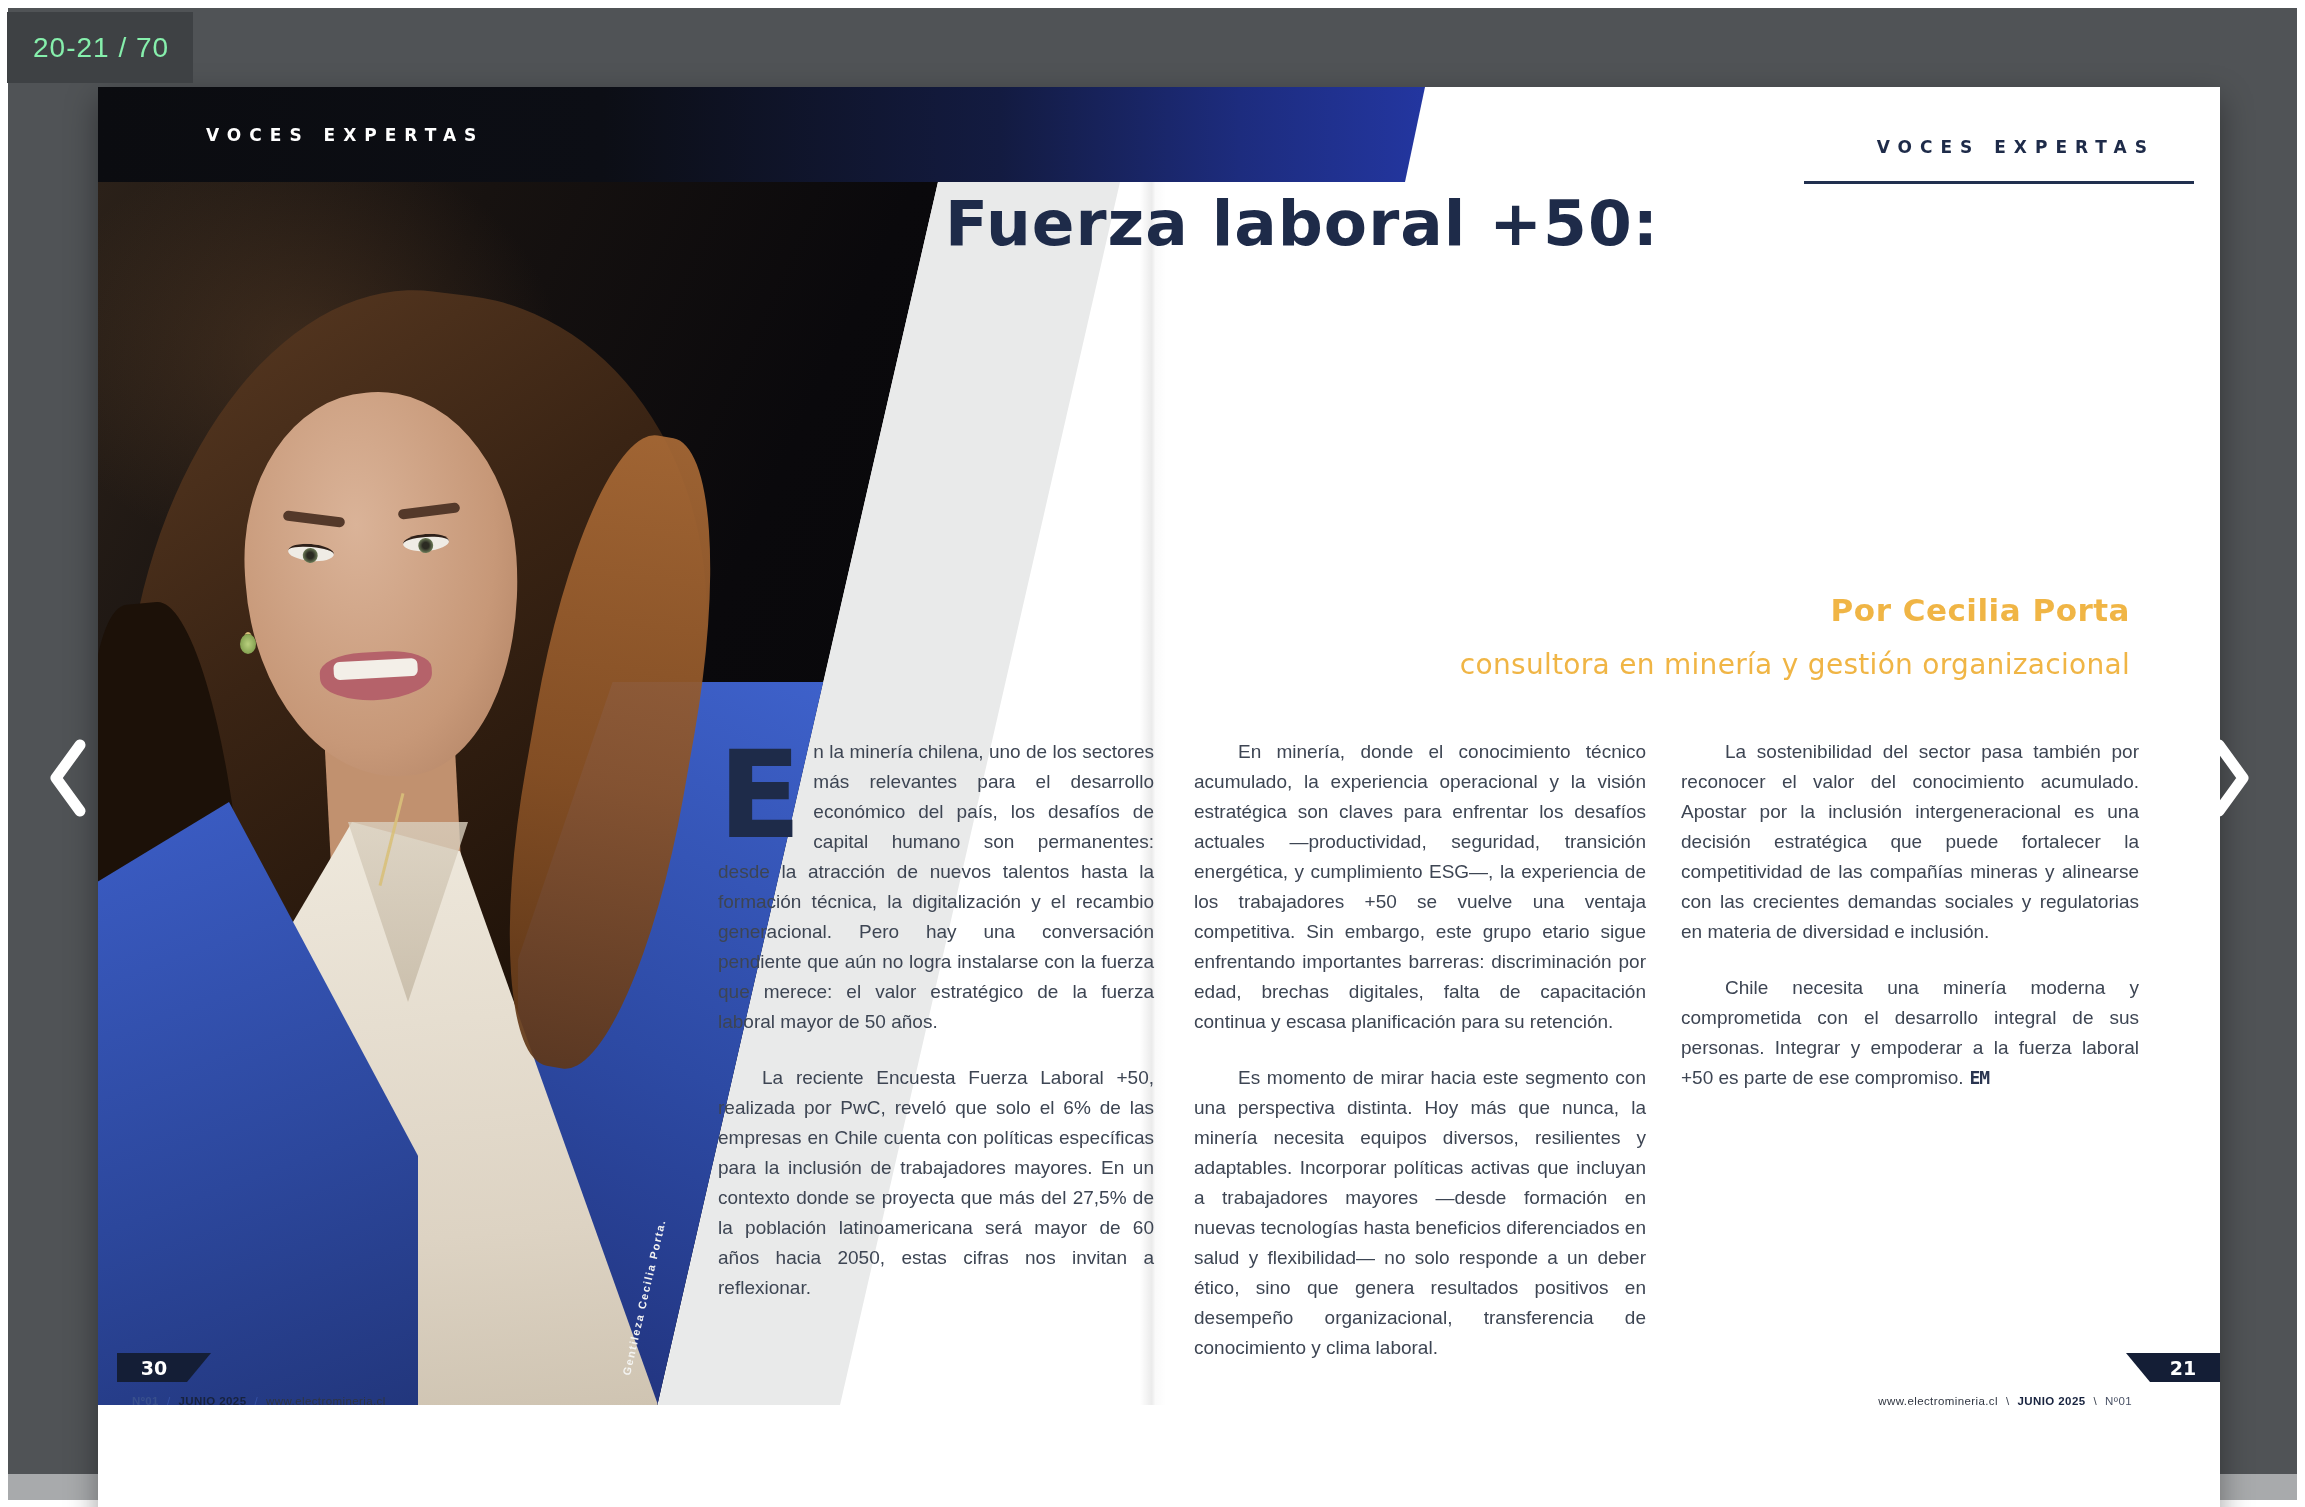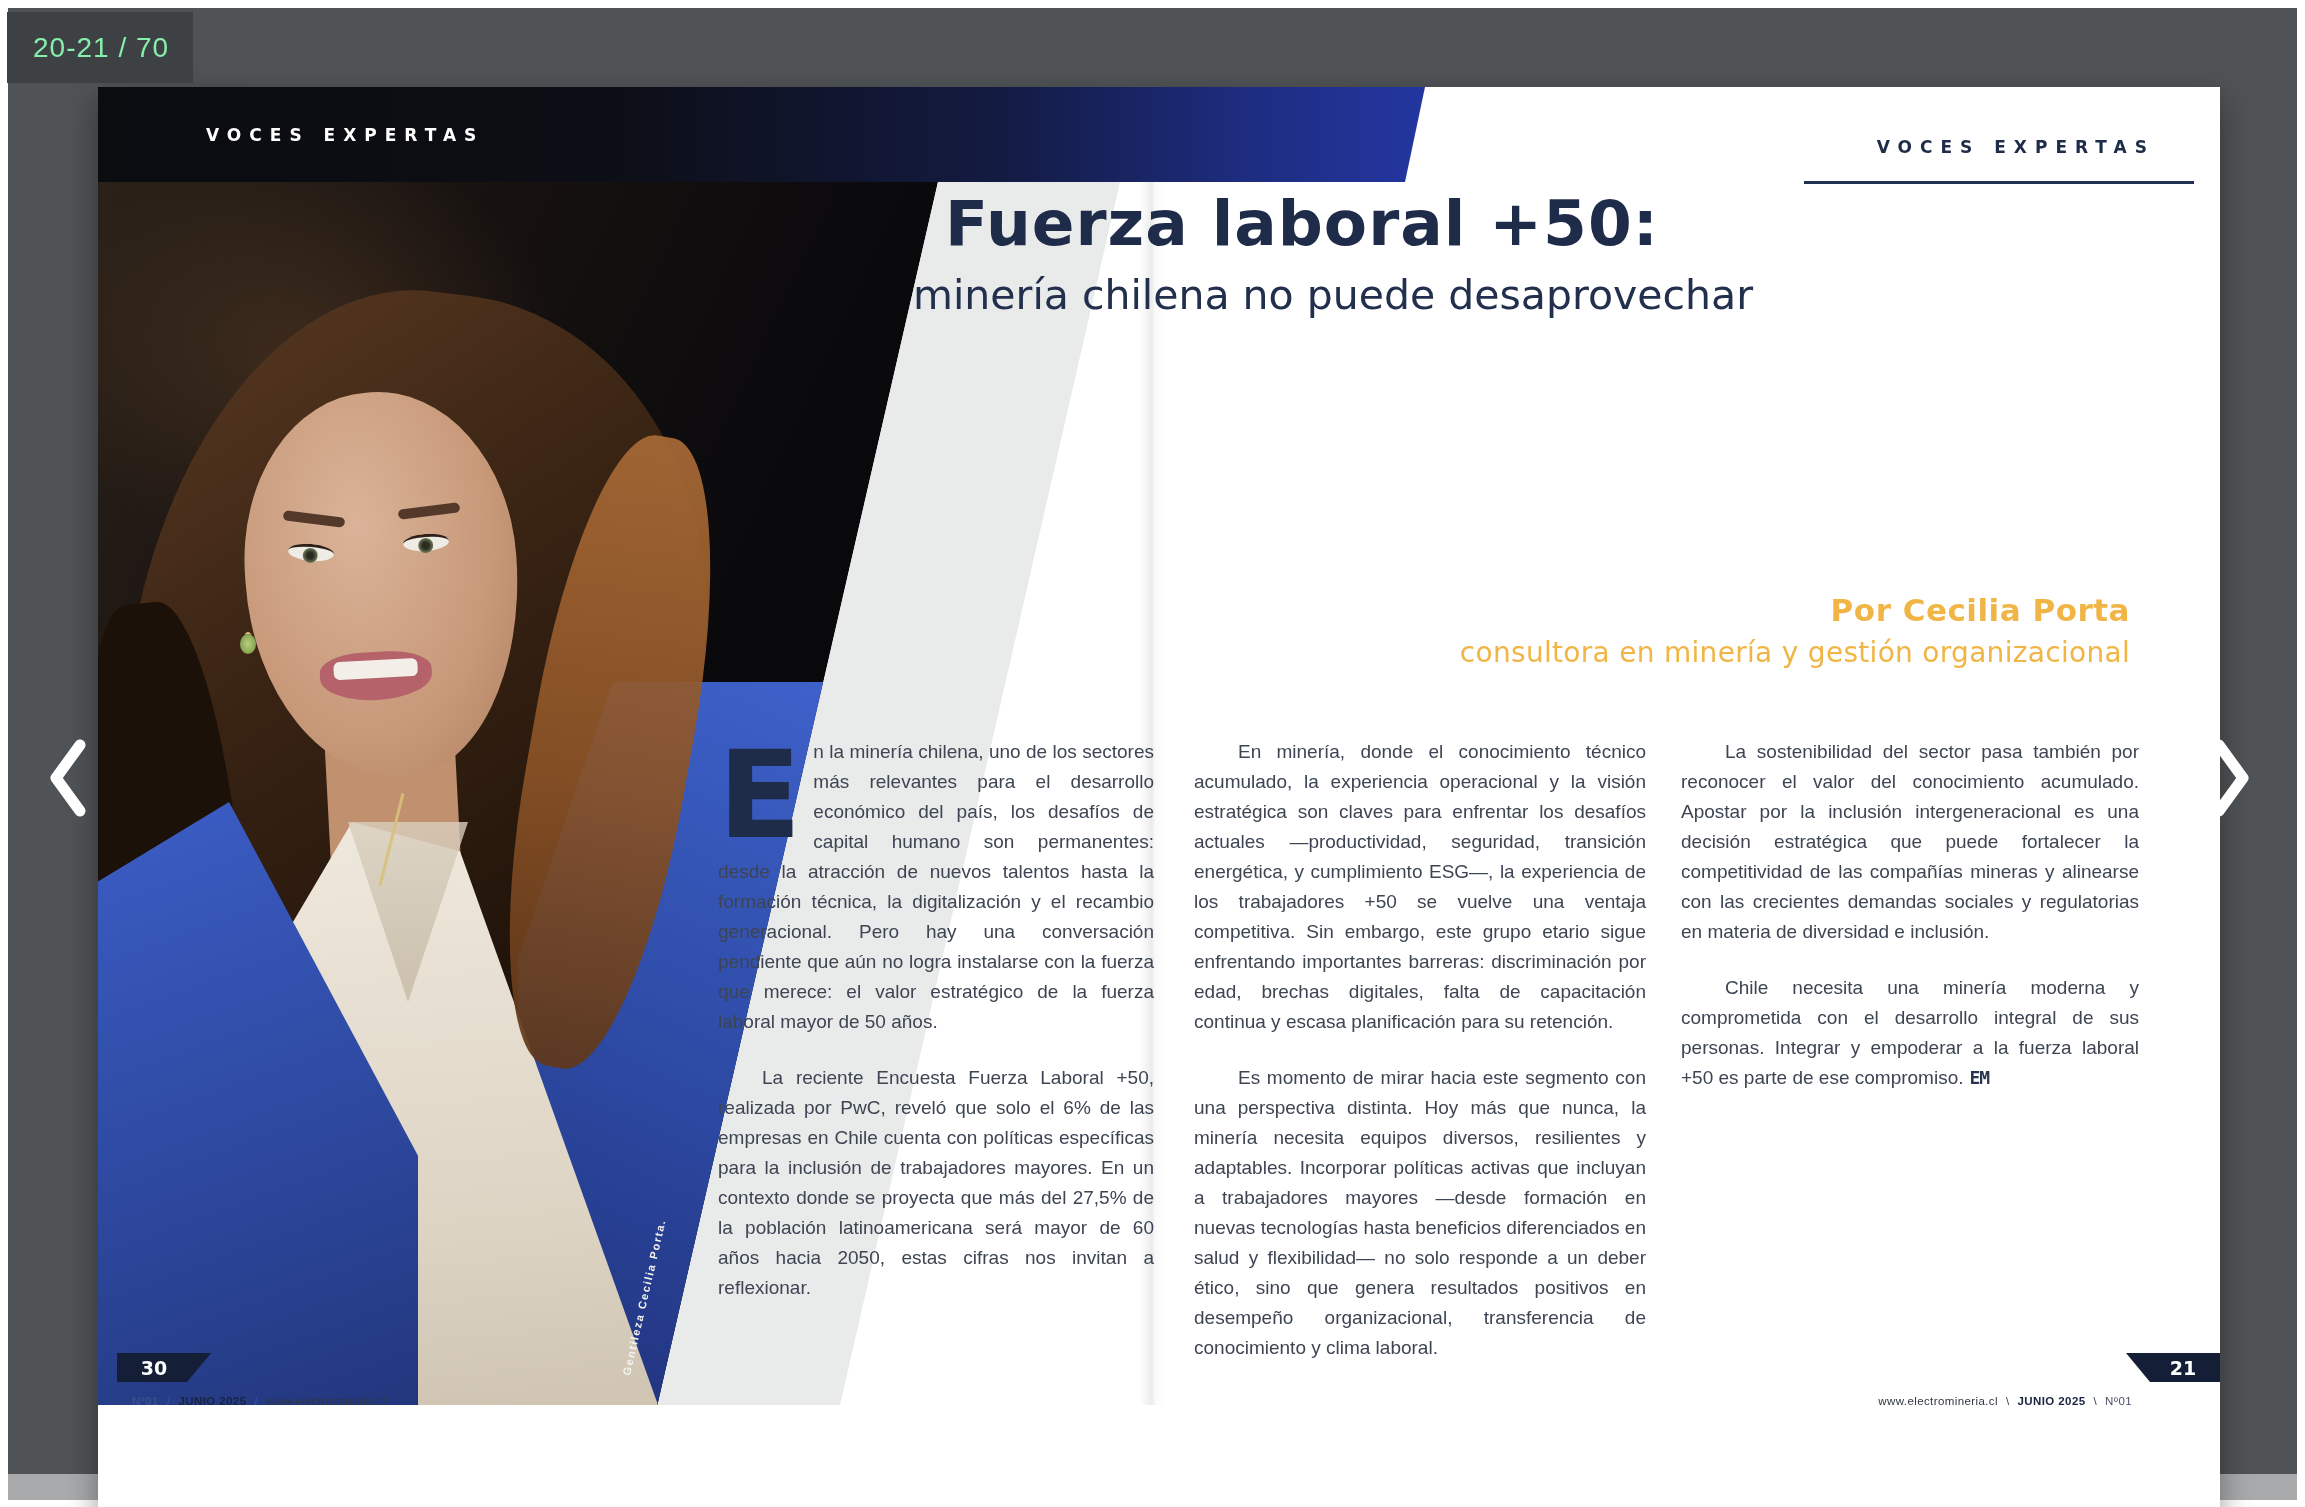--- a/index.html
+++ b/index.html
@@ -88,21 +88,21 @@
   .fold{position:absolute;left:1042px;top:95px;width:26px;height:1223px;
     background:linear-gradient(90deg,rgba(0,0,0,0) 0%,rgba(0,0,0,.08) 45%,rgba(0,0,0,.02) 60%,rgba(0,0,0,0) 100%);}
 
   
   .title{position:absolute;left:847px;top:100px;color:var(--navy);font-size:63px;font-weight:800;
     font-family:"DejaVu Sans",sans-serif;letter-spacing:1px;white-space:nowrap;z-index:5;}
   .subtitle{position:absolute;left:815px;top:180px;color:#22304e;font-size:41px;font-weight:400;
     font-family:"DejaVu Sans",sans-serif;line-height:56px;white-space:nowrap;z-index:5;}
   .byline{position:absolute;right:90px;top:505px;text-align:right;font-family:"DejaVu Sans",sans-serif;z-index:5;}
   .byline .author{color:var(--accent-gold);font-size:31px;font-weight:800;letter-spacing:.5px;}
-  .byline .role{color:var(--accent-gold);font-size:28px;font-weight:400;margin-top:8px;letter-spacing:.3px;}
+  .byline .role{color:var(--accent-gold);font-size:28px;font-weight:400;margin-top:20px;letter-spacing:.3px;}
 
   
   .col{position:absolute;top:650px;color:#3d4553;font-size:19px;line-height:30px;text-align:justify;z-index:5;}
   .col p{margin-bottom:26px;}
   .col p.indent{text-indent:44px;}
   .col1{left:620px;width:436px;}
   .col2{left:1096px;width:452px;}
   .col3{left:1583px;width:458px;}
   .dropcap{float:left;font-size:122px;line-height:100px;font-weight:700;color:var(--navy);
     font-family:"DejaVu Sans",sans-serif;margin:8px 12px 0 0;}
@@ -183,21 +183,20 @@
     <div class="earring"></div>
     <div class="necklace"></div>
   </div>
   <div class="photo-credit">Gentileza Cecilia Porta.</div>
 
   <div class="wedge"></div>
   <div class="fold"></div>
 
   <h1 class="title">Fuerza laboral +50:</h1>
   <div class="subtitle">
-    <div>minería chilena no puede desaprovechar</div>
   </div>
 
   <div class="byline">
     <div class="author">Por Cecilia Porta</div>
     <div class="role">consultora en minería y gestión organizacional</div>
   </div>
 
   <div class="col col1">
     <p><span class="dropcap">E</span><span>n la minería chilena, uno de los sectores más relevantes para el desarrollo económico del país, los desafíos de capital humano son permanentes: desde la atracción de nuevos talentos hasta la formación técnica, la digitalización y el recambio generacional. Pero hay una conversación pendiente que aún no logra instalarse con la fuerza que merece: el valor estratégico de la fuerza laboral mayor de 50 años.</span></p>
     <p class="indent">La reciente Encuesta Fuerza Laboral +50, realizada por PwC, reveló que solo el 6% de las empresas en Chile cuenta con políticas específicas para la inclusión de trabajadores mayores. En un contexto donde se proyecta que más del 27,5% de la población latinoamericana será mayor de 60 años hacia 2050, estas cifras nos invitan a reflexionar.</p>

